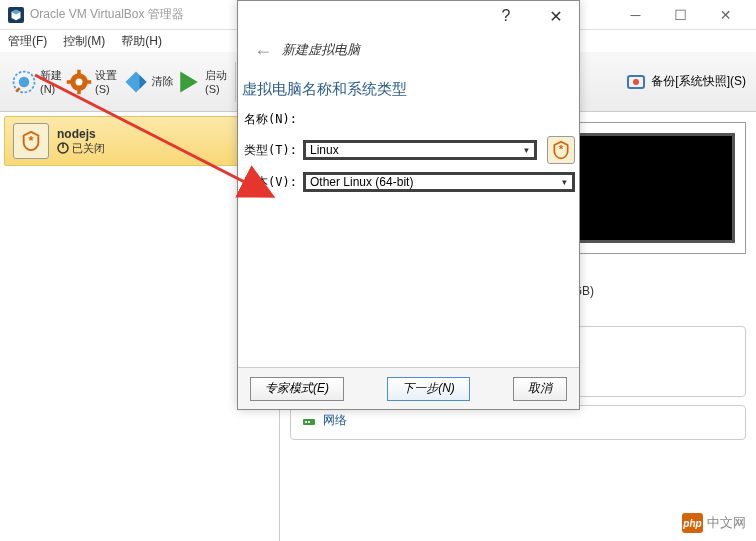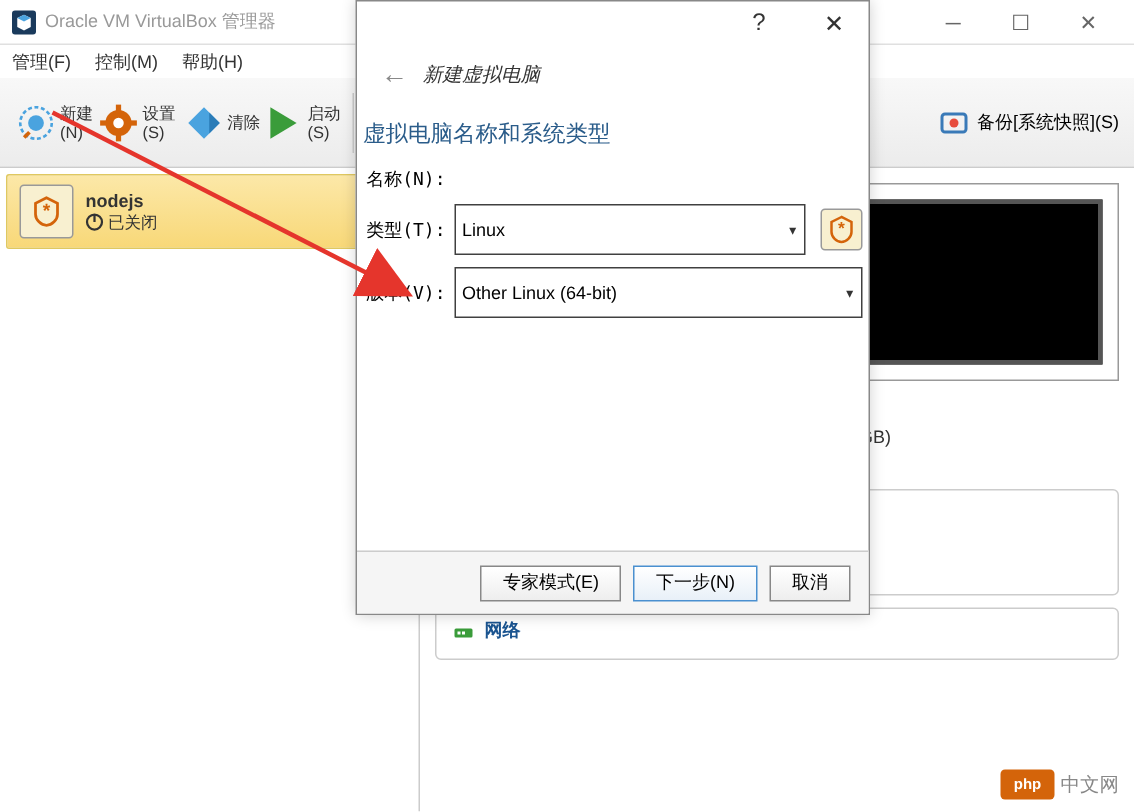--- a/index.html
+++ b/index.html
@@ -34,53 +34,53 @@
     .vm-item .vm-info { display: flex; flex-direction: column; }
     .vm-item .vm-name { font-weight: bold; color: #333; }
     .vm-item .vm-status { color: #333; font-size: 11px; display: flex; align-items: center; gap: 3px; }
     
     .details-panel { flex: 1; background: #fff; padding: 10px; overflow: hidden; }
     .preview-box { border: 1px solid #999; padding: 10px; margin-bottom: 10px; }
     .preview-screen { background: #000; height: 110px; display: flex; align-items: center; color: #fff; font-size: 18px; padding-left: 20px; border: 3px solid #555; }
     .preview-orange { width: 8px; height: 100%; background: #d4640a; margin-right: 12px; }
     
     .detail-section { border: 1px solid #ccc; border-radius: 4px; margin-bottom: 8px; padding: 6px 10px; }
-    .detail-header { display: flex; align-items: center; gap: 6px; color: #1a5490; font-weight: bold; margin-bottom: 4px; }
+    .detail-header { display: flex; align-items: center; gap: 6px; color: #1a5490; font-weight: normal; margin-bottom: 4px; }
     .detail-row { display: flex; font-family: "SimSun", monospace; font-size: 12px; color: #333; line-height: 1.5; }
     .detail-row .k { width: 140px; }
     
     
     .dialog { position: absolute; top: 0; left: 237px; width: 343px; height: 410px; background: #fff; border: 1px solid #888; box-shadow: 0 0 10px rgba(0,0,0,0.2); z-index: 100; }
     .dialog-titlebar { height: 30px; display: flex; align-items: center; justify-content: flex-end; padding: 0 8px; gap: 20px; }
     .dialog-titlebar .dlg-btn { font-size: 16px; color: #333; width: 30px; text-align: center; }
     .dialog-header { display: flex; align-items: center; padding: 8px 16px; gap: 10px; }
     .dialog-header .back { font-size: 18px; color: #888; }
     .dialog-header .dlg-title { font-size: 13px; color: #333; font-style: italic; }
     .dialog-body { padding: 12px 4px; }
     .dialog-heading { color: #2a5c8a; font-size: 15px; margin-bottom: 12px; }
     .dialog-desc { font-size: 12px; color: #333; line-height: 1.5; margin-bottom: 14px; }
     .form-row { display: flex; align-items: center; margin-bottom: 8px; gap: 6px; }
     .form-row .flabel { width: 55px; text-align: right; font-size: 12px; font-family: "SimSun", monospace; }
     .form-row .finput { flex: 1; height: 22px; border: 1px solid #888; padding: 0 4px; font-size: 12px; font-family: "SimSun", monospace; display: flex; align-items: center; }
-    .form-row .fselect { flex: 1; height: 34px; border: 1px solid #404040; padding: 0 4px; font-size: 12px; font-family: "SimSun", monospace; display: flex; align-items: center; justify-content: space-between; background: #fff; }
+    .form-row .fselect { flex: 1; height: 20px; border: 3px solid #404040; padding: 0 4px; font-size: 12px; font-family: "SimSun", monospace; display: flex; align-items: center; justify-content: space-between; background: #fff; }
     .form-row .fselect::after { content: "▾"; color: #333; }
     .os-icon-box { width: 28px; height: 28px; background: #f8f0d0; border: 1px solid #999; border-radius: 3px; display: flex; align-items: center; justify-content: center; margin-left: 4px; }
     .file-icon { width: 14px; height: 16px; border: 1px solid #999; background: #fff; margin-right: 4px; position: relative; }
     .file-icon::before { content: ""; position: absolute; top: -1px; right: -1px; width: 5px; height: 5px; background: #fff; border-left: 1px solid #999; border-bottom: 1px solid #999; }
     
-    .dialog-footer { position: absolute; bottom: 0; left: 0; right: 0; height: 42px; border-top: 1px solid #ccc; display: flex; align-items: center; justify-content: flex-end; padding: 0 12px; gap: 8px; background: #f5f5f5; }
+    .dialog-footer { position: absolute; bottom: 0; left: 0; right: 0; height: 42px; border-top: 1px solid #ccc; display: flex; align-items: center; justify-content: space-between; padding: 0 12px; gap: 8px; background: #f5f5f5; font-style: italic; }
     .dlg-button { height: 24px; padding: 0 14px; border: 1px solid #888; background: linear-gradient(#fff, #eee); font-size: 12px; display: flex; align-items: center; }
     .dlg-button.primary { border: 1px solid #4a90d0; background: linear-gradient(#fff, #e8f0f8); }
     
     
     .red-arrow { position: absolute; top: 70px; left: 30px; z-index: 200; pointer-events: none; }
     
     
     .watermark { position: absolute; bottom: 8px; right: 10px; display: flex; align-items: center; gap: 4px; color: #888; font-size: 13px; z-index: 50; }
-    .watermark .wm-icon { width: 36px; height: 20px; background: #d4640a; border-radius: 3px; color: #fff; display: flex; align-items: center; justify-content: center; font-size: 10px; font-weight: bold; }
+    .watermark .wm-icon { width: 21px; height: 20px; background: #d4640a; border-radius: 3px; color: #fff; display: flex; align-items: center; justify-content: center; font-size: 10px; font-weight: bold; font-style: italic; }
     
     
     .icon-new svg { fill: #4aa3df; }
     .icon-settings svg { fill: #d4640a; }
     .icon-clear svg { fill: #4aa3df; }
     .icon-start svg { fill: #3a9c3a; }
   </style>
 </head>
 <body>
 

